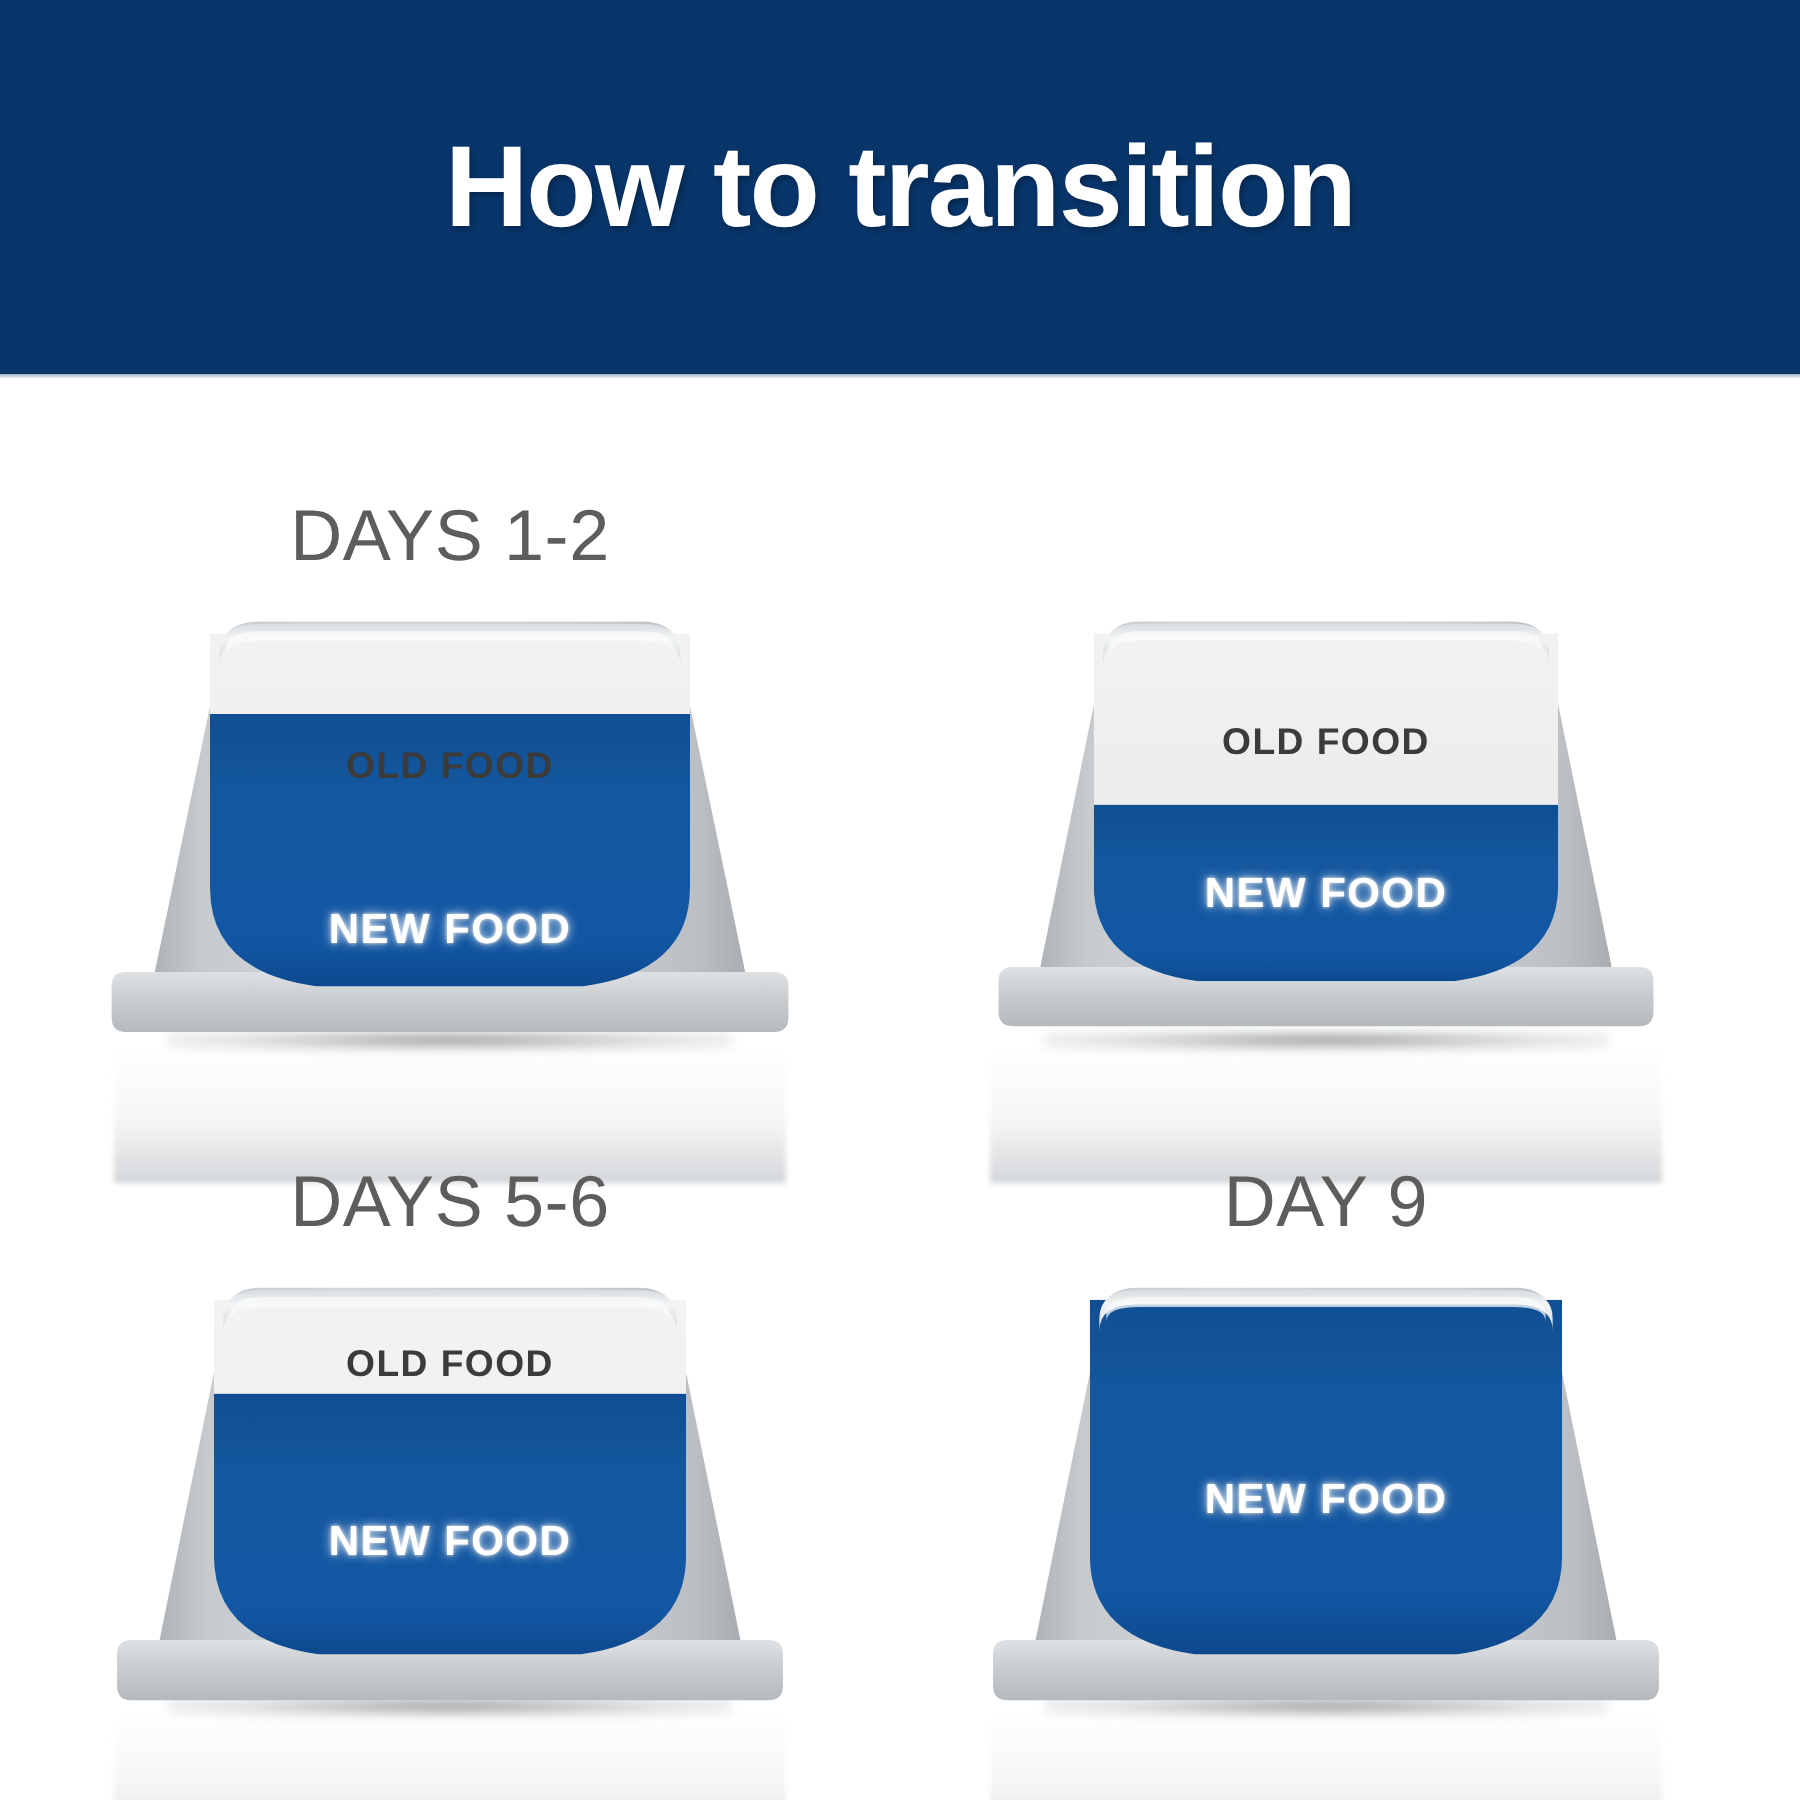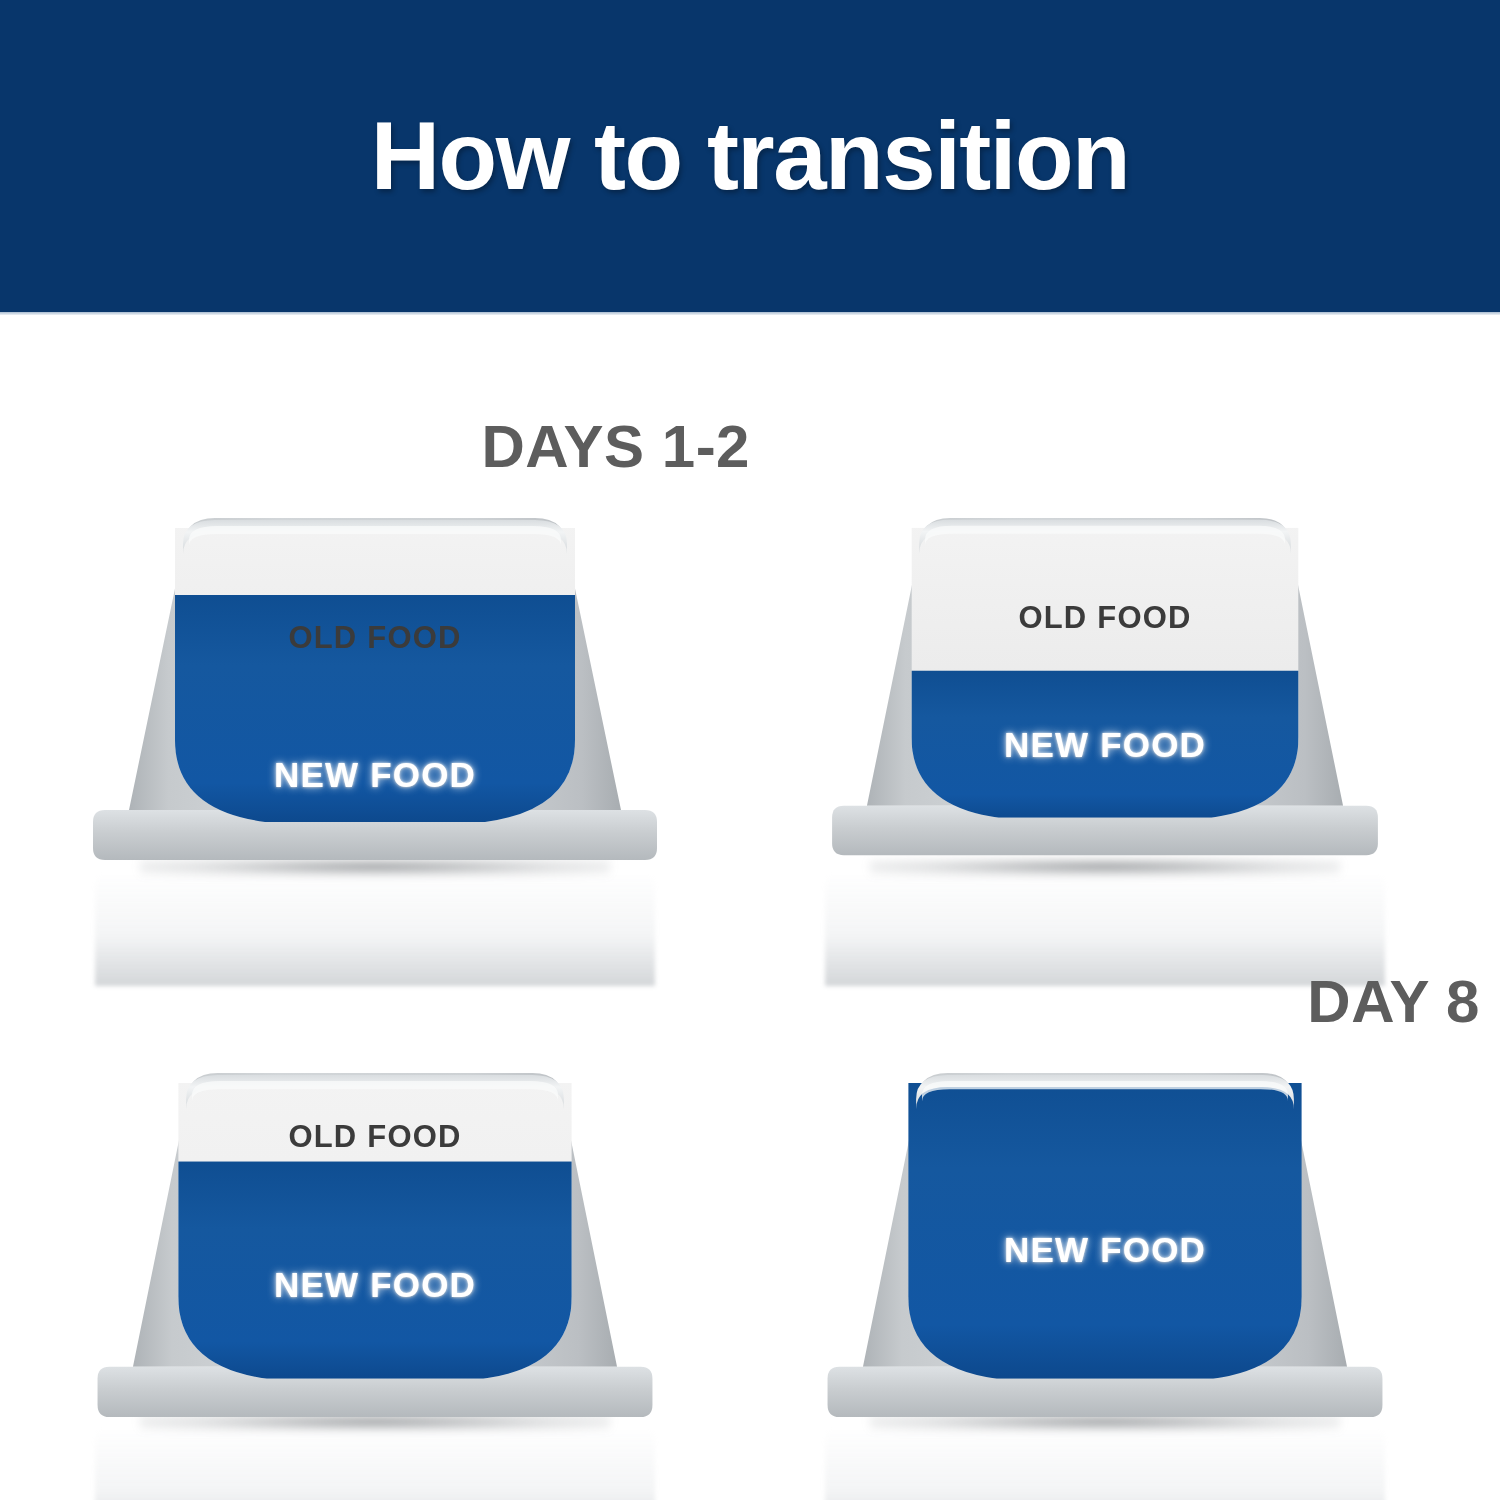--- a/index.html
+++ b/index.html
@@ -76,23 +76,23 @@
   .cell.r0 { top: 0; }
   .cell.r1 { top: 555px; }
   .cell.c0 { left: 0; }
   .cell.c1 { left: 730px; }
 
   .day-label {
     position: absolute;
     left: 0;
     top: 82px;
     width: 750px;
-    text-align: right;
+    text-align: center;
     font-size: 60px;
-    font-weight: bold;
+    font-weight: normal;
     color: #5d5d5d;
     letter-spacing: 0.5px;
     white-space: nowrap;
   }
 
   
   .bowl {
     position: absolute;
     left: 50%;
     top: 180px;
@@ -287,20 +287,21 @@
           </g>
           <path d="M118,34 Q118,10 150,10 H470 Q502,10 502,34 V44 Q502,22 470,22 H150 Q118,22 118,44 Z" fill="url(#rimG2)"></path>
           <path d="M124,30 Q124,16 152,16 H468 Q496,16 496,30 L496,36 Q496,24 468,24 H152 Q124,24 124,36 Z" fill="#FAFBFB" opacity="0.75"></path>
         </svg>
         <div class="food-label old-label" style="top:90px">OLD FOOD</div>
         <div class="food-label new-label" style="top:215px">NEW FOOD</div>
       </div>
     </div>
 
     <div class="cell r1 c0">
+      <div class="day-label">DAYS 5-6</div>
       <div class="bowl">
         <div class="bowl-contactshadow"></div>
         <div class="bowl-reflection"></div>
         <svg class="bowl-svg" viewBox="0 0 620 360" preserveAspectRatio="none">
           <defs>
             <linearGradient id="shellG3" x1="0" y1="0" x2="1" y2="0">
               <stop offset="0" stop-color="#AEB3B7"></stop>
               <stop offset="0.08" stop-color="#C6CACD"></stop>
               <stop offset="0.30" stop-color="#D2D6D9"></stop>
               <stop offset="0.70" stop-color="#CDD1D4"></stop>
@@ -340,21 +341,21 @@
           </g>
           <path d="M118,34 Q118,10 150,10 H470 Q502,10 502,34 V44 Q502,22 470,22 H150 Q118,22 118,44 Z" fill="url(#rimG3)"></path>
           <path d="M124,30 Q124,16 152,16 H468 Q496,16 496,30 L496,36 Q496,24 468,24 H152 Q124,24 124,36 Z" fill="#FAFBFB" opacity="0.75"></path>
         </svg>
         <div class="food-label old-label" style="top:54px">OLD FOOD</div>
         <div class="food-label new-label" style="top:200px">NEW FOOD</div>
       </div>
     </div>
 
     <div class="cell r1 c1">
-      <div class="day-label">DAY 8</div>
+      <div class="day-label">DAY 9</div>
       <div class="bowl">
         <div class="bowl-contactshadow"></div>
         <div class="bowl-reflection"></div>
         <svg class="bowl-svg" viewBox="0 0 620 360" preserveAspectRatio="none">
           <defs>
             <linearGradient id="shellG4" x1="0" y1="0" x2="1" y2="0">
               <stop offset="0" stop-color="#AEB3B7"></stop>
               <stop offset="0.08" stop-color="#C6CACD"></stop>
               <stop offset="0.30" stop-color="#D2D6D9"></stop>
               <stop offset="0.70" stop-color="#CDD1D4"></stop>

